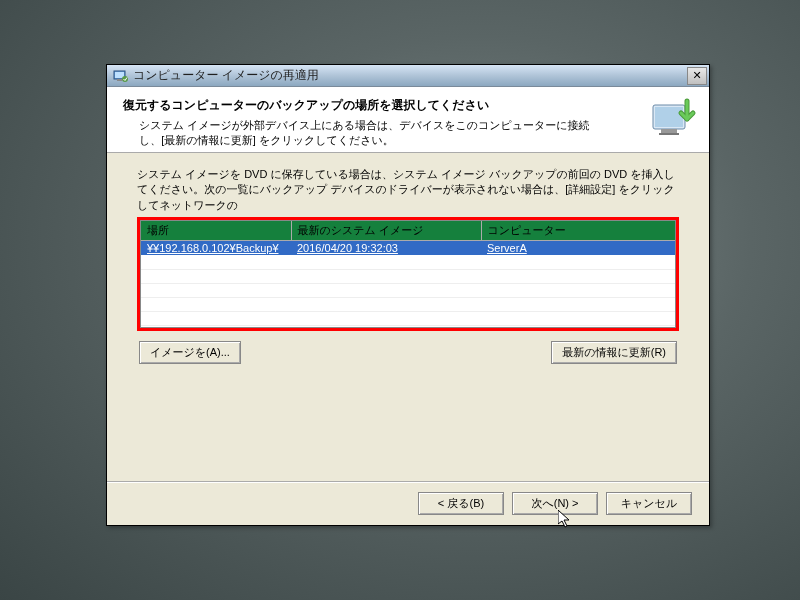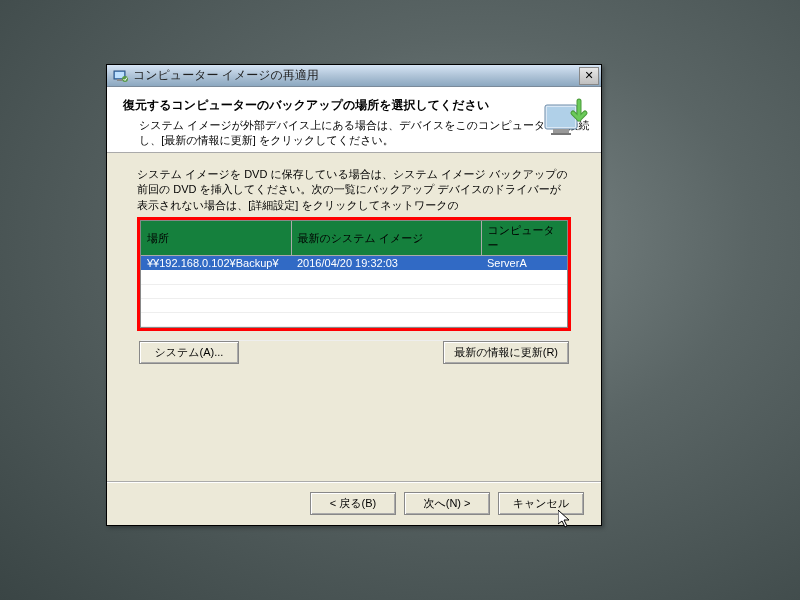--- a/index.html
+++ b/index.html
@@ -10,21 +10,21 @@
       background: radial-gradient(ellipse at 60% 40%, #7a8585 0%, #5a6565 40%, #3a4545 100%);
       font-family: "MS UI Gothic", "Meiryo", sans-serif;
       font-size: 12px;
       overflow: hidden;
       position: relative;
     }
     .dialog {
       position: absolute;
       left: 106px;
       top: 64px;
-      width: 496px;
+      width: 604px;
       height: 462px;
       background: #ece9d8;
       border: 1px solid #000;
       box-shadow: 2px 2px 4px rgba(0,0,0,0.3);
     }
     .titlebar {
       height: 22px;
       background: linear-gradient(to bottom, #d6e5f5 0%, #b0c4d8 50%, #8ca8c0 100%);
       border-bottom: 1px solid #7a8a9a;
       display: flex;
@@ -116,20 +116,21 @@
       padding: 2px 6px;
       font-weight: normal;
       height: 18px;
     }
     th:first-child { border-left: none; width: 150px; }
     th:nth-child(2) { width: 190px; }
     th:last-child { border-right: none; }
     td {
       padding: 1px 6px;
       height: 14px;
+      text-decoration: underline;
     }
     tr.selected td {
       background: #316ac5;
       color: #fff;
     }
     tr.empty td {
       border-bottom: 1px solid #eee;
     }
     .mid-buttons {
       display: flex;
@@ -253,21 +254,21 @@
                 <td></td>
                 <td></td>
                 <td></td>
               </tr>
           </tbody>
         </table>
       </div>
     </div>
 
     <div class="mid-buttons">
-      <button class="btn">システム(A)...</button>
+      <button class="btn">イメージを(A)...</button>
       <button class="btn">最新の情報に更新(R)</button>
     </div>
   </div>
 
   <div class="footer-sep"></div>
   <div class="footer">
     <button class="btn">&lt; 戻る(B)</button>
     <button class="btn">次へ(N) &gt;</button>
     <button class="btn">キャンセル</button>
   </div>

